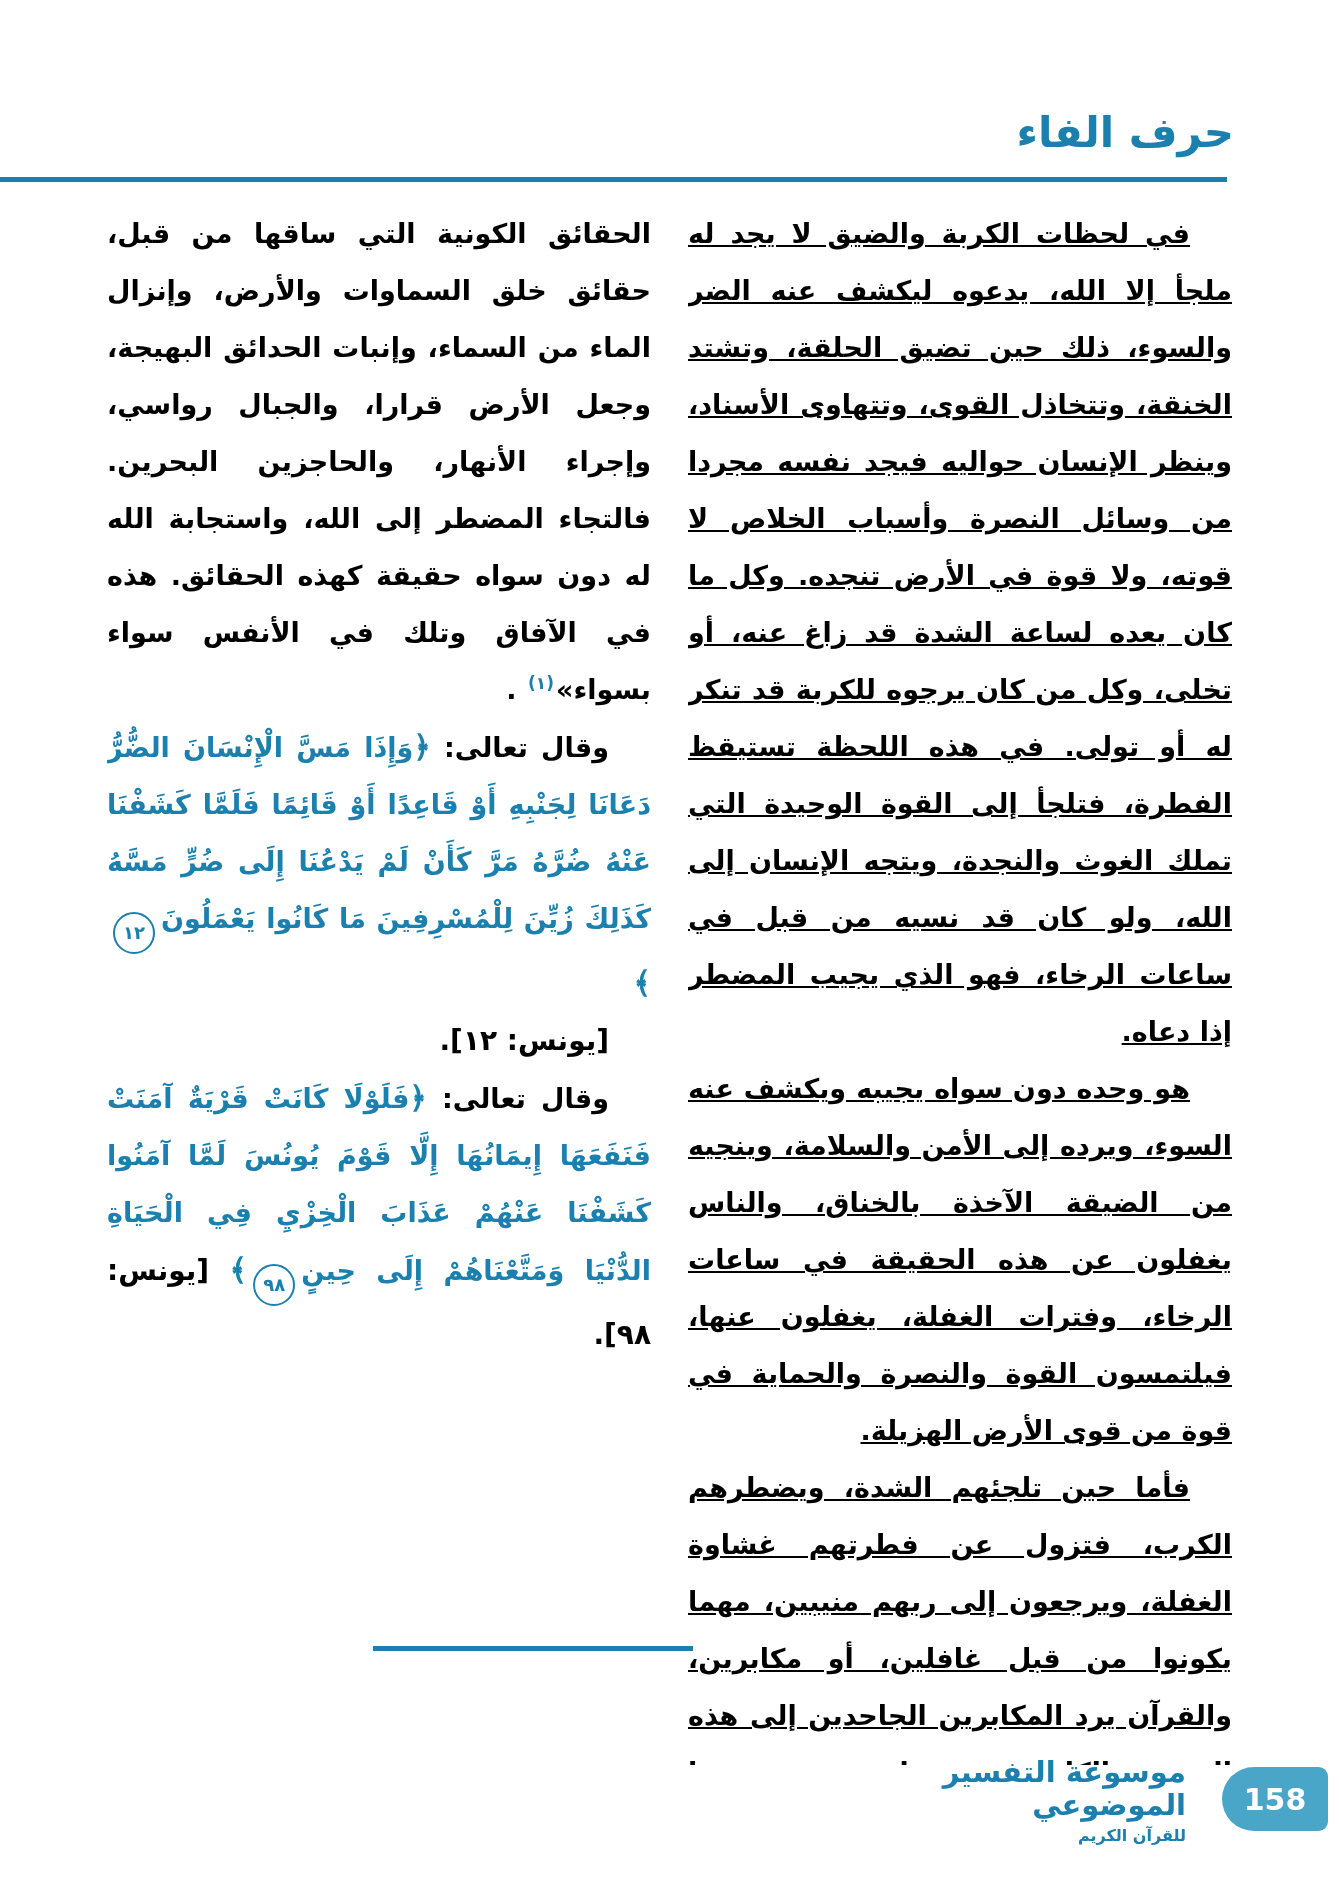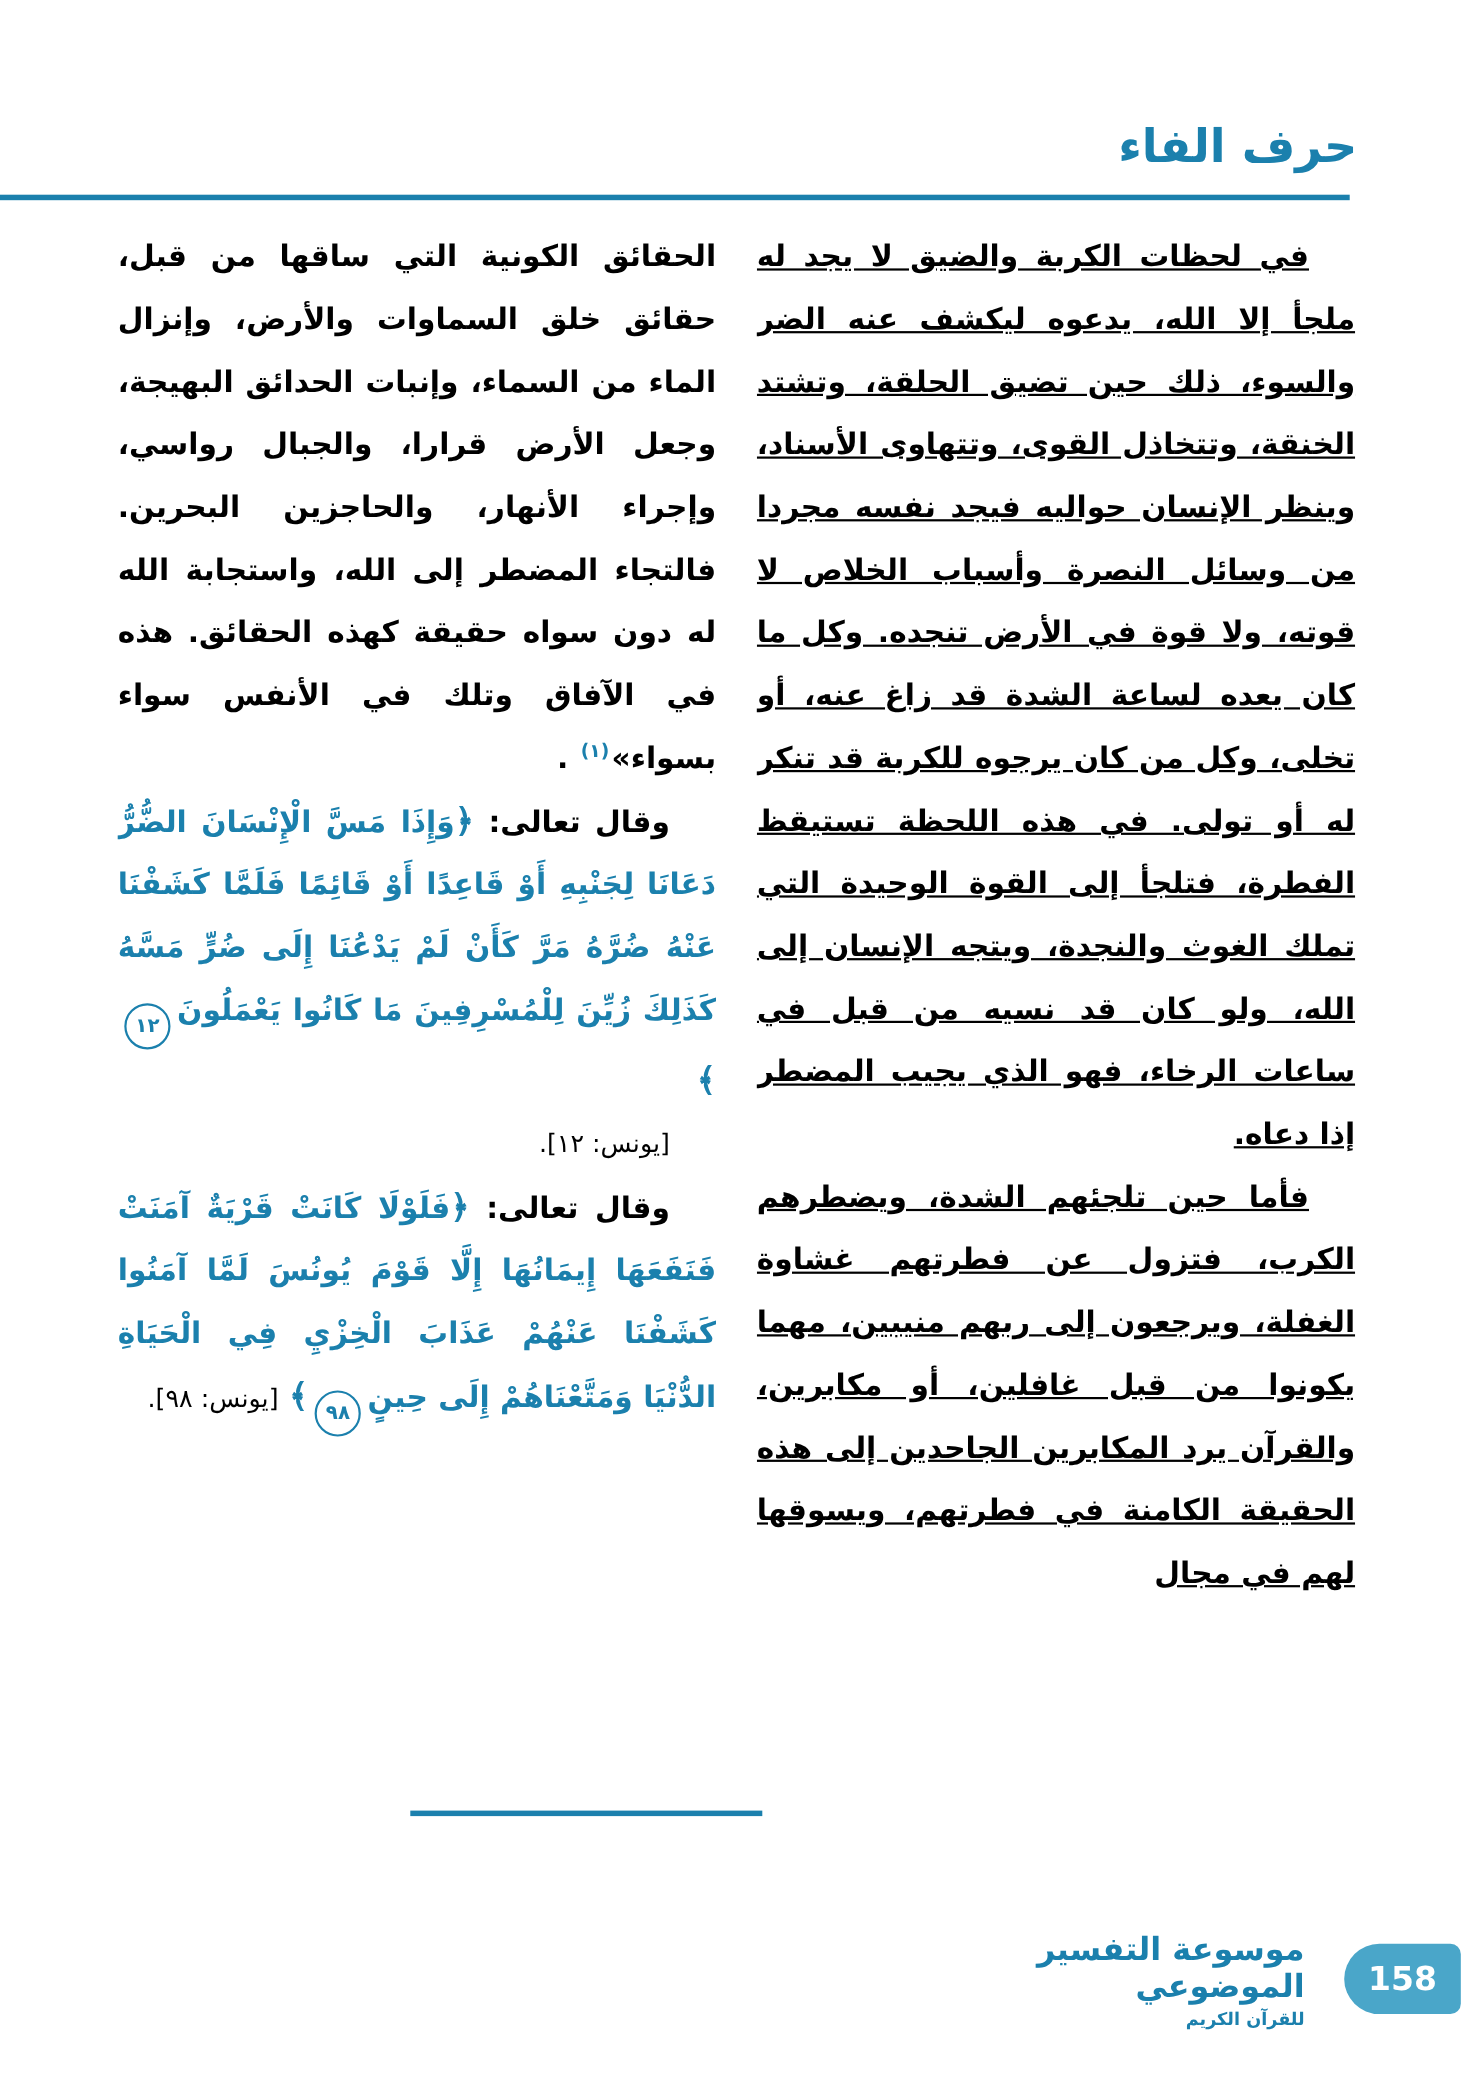--- a/index.html
+++ b/index.html
@@ -63,22 +63,22 @@
     color:var(--accent);
     font-size:18px;
     font-weight:700;
     line-height:38px;
     vertical-align:-11px;
     margin:0 6px;
     text-indent:0;
   }
   .citation{
     color:#000;
-    font-size:23px;
-    font-weight:400;
+    font-size:28px;
+    font-weight:700;
   }
   .citation-line{
     display:block;
     text-align:right;
     text-indent:0;
     padding-right:42px;
   }
   .fn-ref{
     color:var(--accent);
     font-size:17px;
@@ -143,20 +143,21 @@
 </head>
 <body>
 
 <div>
 
   <div class="header-title">حرف الفاء</div>
   <div class="header-rule"></div>
 
   <div class="col col-right">
     <p>في لحظات الكربة والضيق لا يجد له ملجأ إلا الله، يدعوه ليكشف عنه الضر والسوء، ذلك حين تضيق الحلقة، وتشتد الخنقة، وتتخاذل القوى، وتتهاوى الأسناد، وينظر الإنسان حواليه فيجد نفسه مجردا من وسائل النصرة وأسباب الخلاص لا قوته، ولا قوة في الأرض تنجده. وكل ما كان يعده لساعة الشدة قد زاغ عنه، أو تخلى، وكل من كان يرجوه للكربة قد تنكر له أو تولى. في هذه اللحظة تستيقظ الفطرة، فتلجأ إلى القوة الوحيدة التي تملك الغوث والنجدة، ويتجه الإنسان إلى الله، ولو كان قد نسيه من قبل في ساعات الرخاء، فهو الذي يجيب المضطر إذا دعاه.</p>
+    <p>هو وحده دون سواه يجيبه ويكشف عنه السوء، ويرده إلى الأمن والسلامة، وينجيه من الضيقة الآخذة بالخناق، والناس يغفلون عن هذه الحقيقة في ساعات الرخاء، وفترات الغفلة، يغفلون عنها، فيلتمسون القوة والنصرة والحماية في قوة من قوى الأرض الهزيلة.</p>
     <p>فأما حين تلجئهم الشدة، ويضطرهم الكرب، فتزول عن فطرتهم غشاوة الغفلة، ويرجعون إلى ربهم منيبين، مهما يكونوا من قبل غافلين، أو مكابرين، والقرآن يرد المكابرين الجاحدين إلى هذه الحقيقة الكامنة في فطرتهم، ويسوقها لهم في مجال</p>
   </div>
 
   <div class="col col-left">
 
     <p class="no-indent">
       <span>الحقائق الكونية التي ساقها من قبل، حقائق خلق السماوات والأرض، وإنزال الماء من السماء، وإنبات الحدائق البهيجة، وجعل الأرض قرارا، والجبال رواسي، وإجراء الأنهار، والحاجزين البحرين. فالتجاء المضطر إلى الله، واستجابة الله له دون سواه حقيقة كهذه الحقائق. هذه في الآفاق وتلك في الأنفس سواء بسواء»</span><sup class="fn-ref">(١)</sup>
       <span>.</span>
     </p>
 

